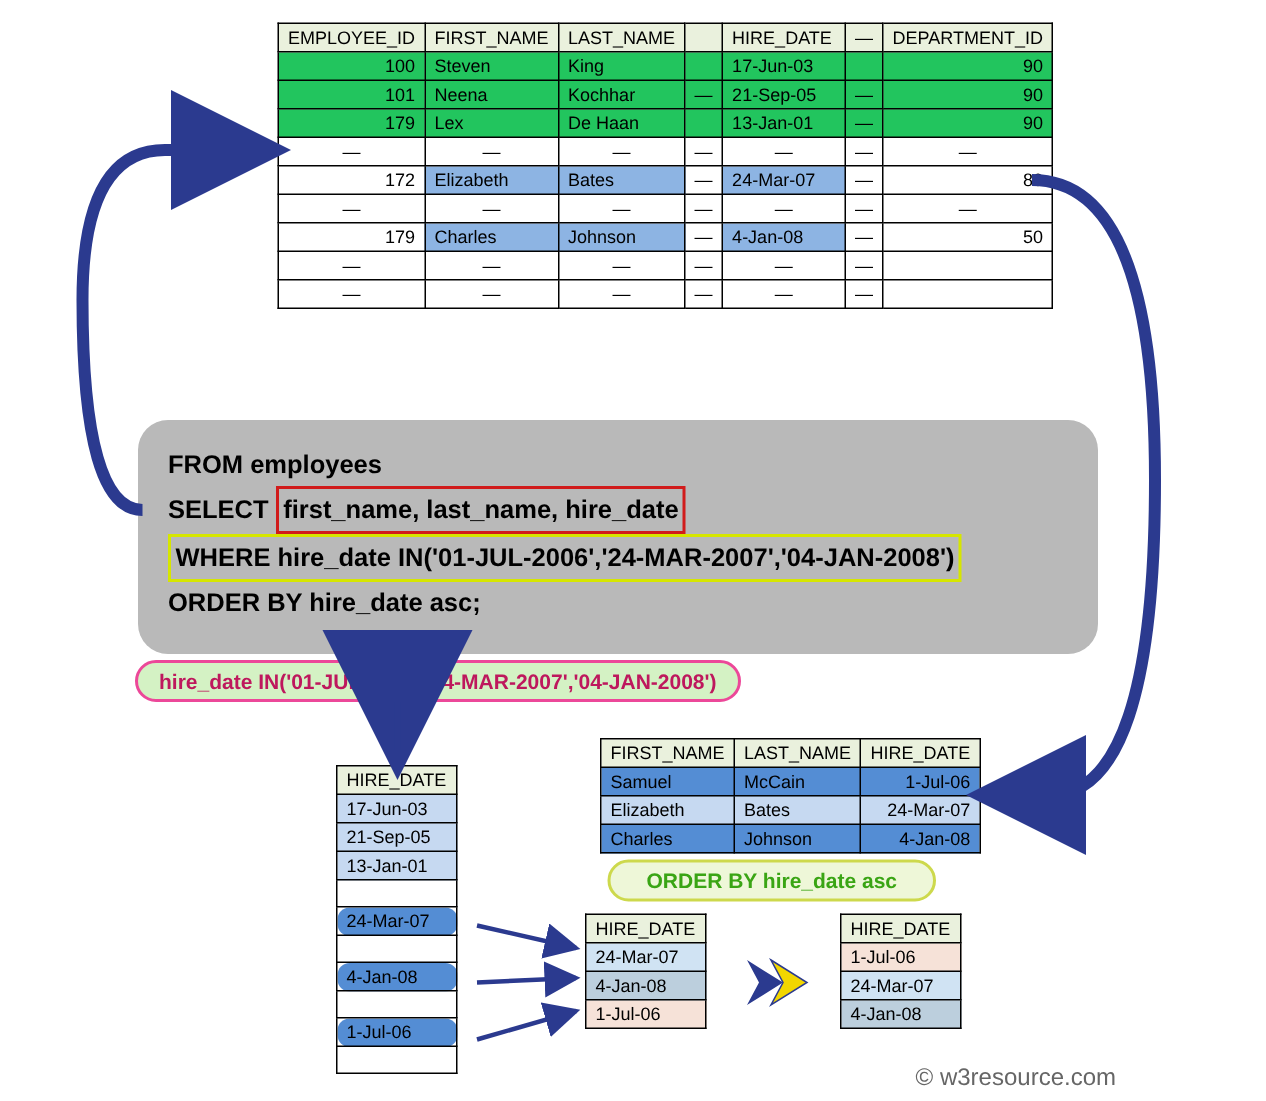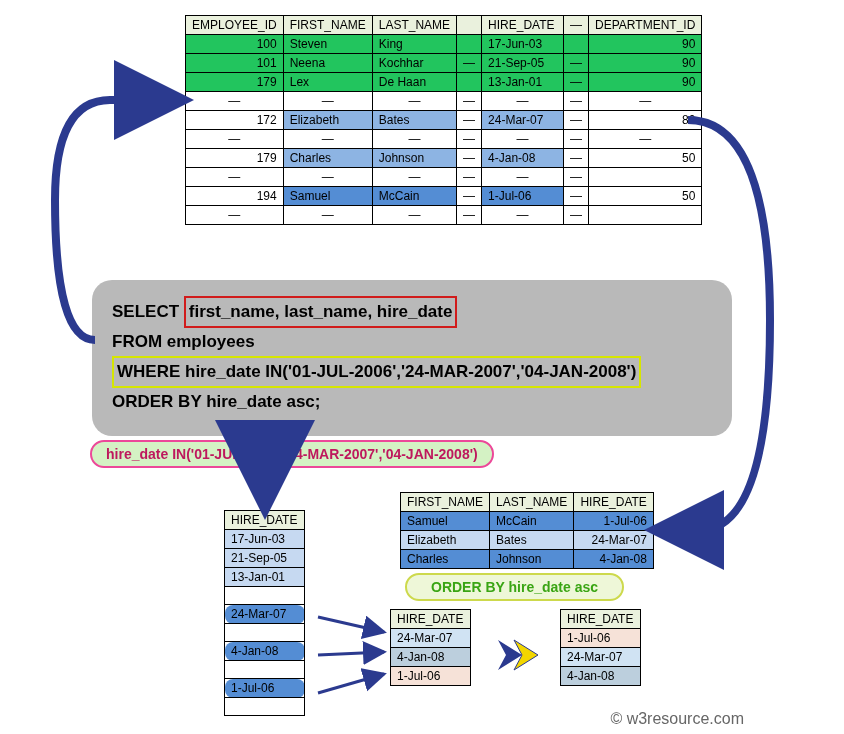--- a/index.html
+++ b/index.html
@@ -244,45 +244,36 @@
   <tr>
     <td class="dash">—</td>
     <td class="dash">—</td>
     <td class="dash">—</td>
     <td class="dash">—</td>
     <td class="dash">—</td>
     <td class="dash">—</td>
     <td></td>
   </tr>
   <tr>
-    <td class="col-empid">194</td>
-    <td class="steelblue">Samuel</td>
-    <td class="steelblue">McCain</td>
-    <td class="dash">—</td>
-    <td class="steelblue">1-Jul-06</td>
-    <td class="dash">—</td>
-    <td class="col-dep">50</td>
-  </tr>
-  <tr>
     <td class="dash">—</td>
     <td class="dash">—</td>
     <td class="dash">—</td>
     <td class="dash">—</td>
     <td class="dash">—</td>
     <td class="dash">—</td>
     <td></td>
   </tr>
 </tbody>
     </table>
 
 <div class="sql-panel">
+  <div>FROM employees</div>
   <div>
     <span>SELECT </span><span class="box-red">first_name, last_name, hire_date</span>
   </div>
-  <div>FROM employees</div>
   <div>
     <span class="where-wrap">WHERE hire_date IN('01-JUL-2006','24-MAR-2007','04-JAN-2008')</span>
   </div>
   <div>ORDER  BY hire_date asc;</div>
 </div>
 
 <div class="oval oval-green oval-hd-in">hire_date IN('01-JUL-2006','24-MAR-2007','04-JAN-2008')</div>
 
 <div class="oval oval-green2 oval-orderby">ORDER  BY hire_date asc</div>
 

